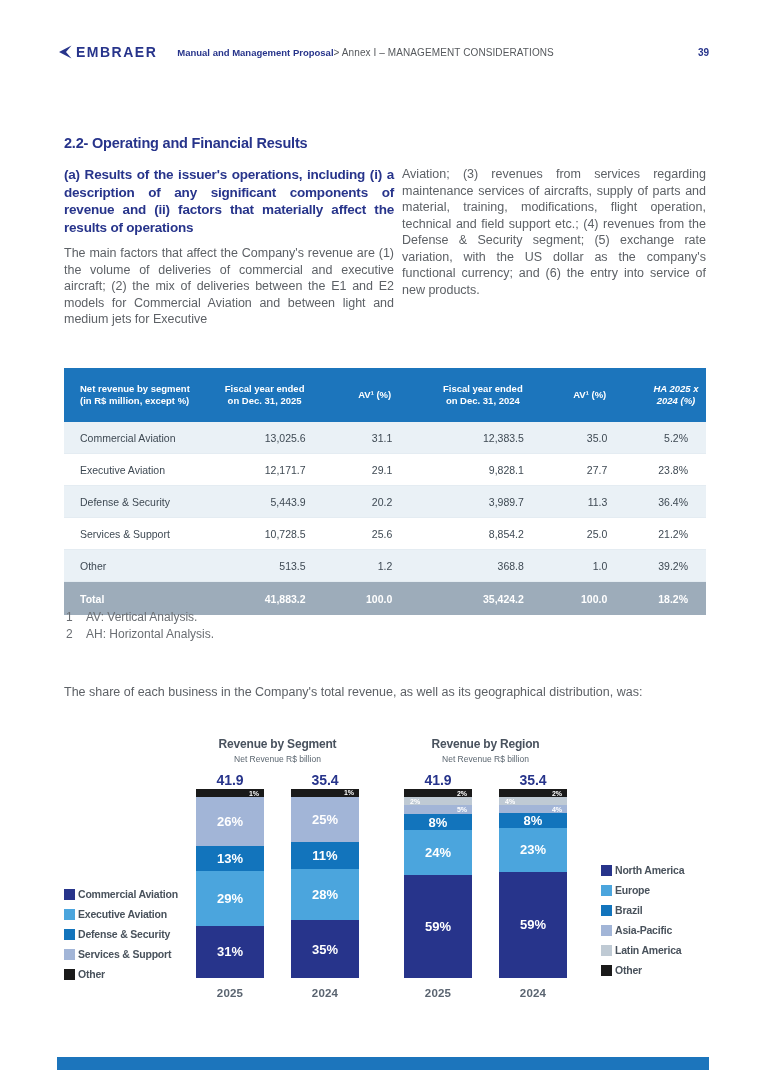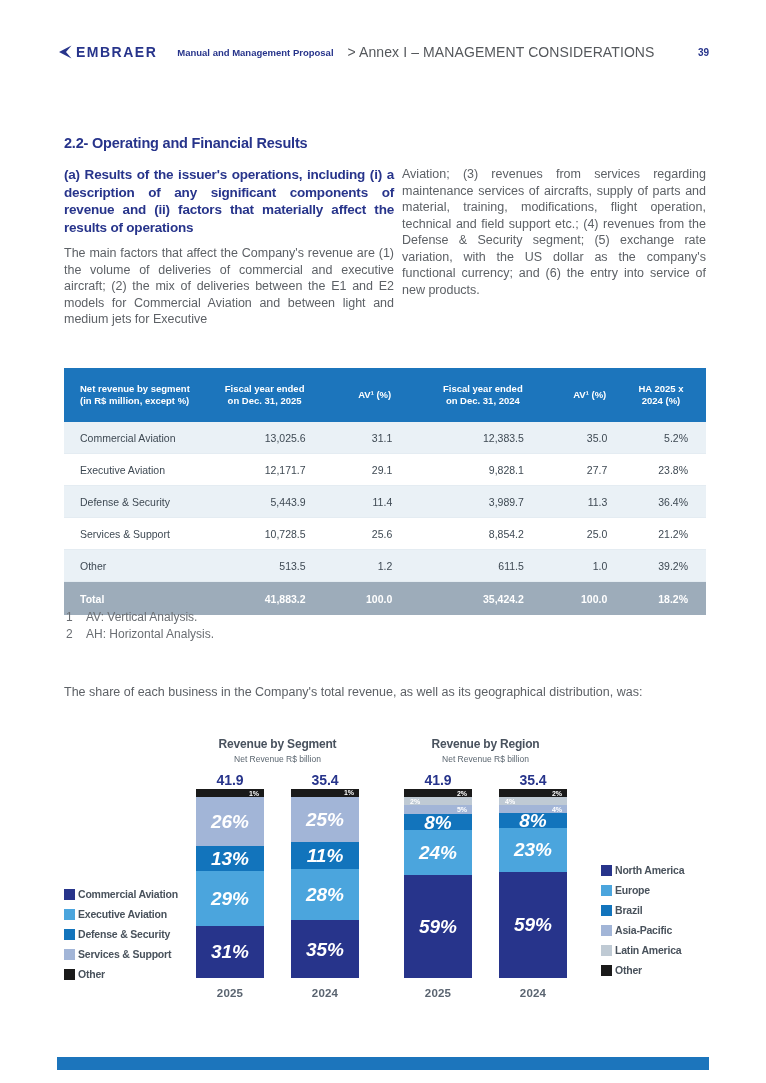--- a/index.html
+++ b/index.html
@@ -9,41 +9,41 @@
     --navy:#27348B; --blue:#1C75BC; --light-blue:#4BA5DD; --gray-blue:#A2B5D7;
     --silver:#BFCAD4; --black-seg:#1A1A1A; --total-bg:#9DACBA; --shade:#EAF1F6;
     --body:#5D6166; --slate:#49525E;
   }
   
   .hdr { position:absolute; left:57px; right:57px; top:40px; height:24px;
          display:flex; align-items:center; }
   .logo { display:flex; align-items:center; gap:4px; color:var(--navy); }
   .logo .brand { font-size:14px; font-weight:bold; letter-spacing:1.5px; }
   .doc-title { margin-left:20px; font-size:9.5px; font-weight:bold; color:var(--navy); }
-  .crumb { margin-left:14px; font-size:14px; color:#55585C; letter-spacing:0.1px; }
+  .crumb { font-size:10px; color:#55585C; letter-spacing:0.1px; }
   .pageno { margin-left:auto; font-size:10px; font-weight:bold; color:var(--navy); }
   
   .h1 { position:absolute; left:64px; top:135px; font-size:14.5px; font-weight:bold;
         color:var(--navy); letter-spacing:-0.2px; }
   .col-left { position:absolute; left:64px; top:166px; width:330px; }
   .col-right{ position:absolute; left:402px; top:166px; width:304px; }
   .h2 { font-size:13.5px; font-weight:bold; color:var(--navy); line-height:1.3;
         text-align:justify; letter-spacing:-0.2px; }
   .body-p { margin-top:9px; font-size:12.5px; color:var(--body); line-height:1.32;
             text-align:justify; }
   .col-right .body-p { margin-top:0; }
   
   .rev-table { position:absolute; left:64px; top:368px; width:642px;
                border-collapse:collapse; table-layout:fixed; }
   .rev-table th { background:var(--blue); color:#fff; font-size:9.5px; font-weight:bold;
                   height:52px; vertical-align:middle; line-height:1.25; }
   .rev-table th.lbl { text-align:left; padding-left:16px; }
   .rev-table th.num { text-align:right; }
   .rev-table th.num .hwrap { display:inline-block; text-align:center; padding-right:12px; }
-  .rev-table th.last .hwrap { padding-right:18px; }
+  .rev-table th.last .hwrap { padding-right:3px;font-style:italic; }
   .rev-table td { font-size:10.5px; color:#3E4953; height:29px; }
   .rev-table td.lbl { text-align:left; padding-left:16px; }
   .rev-table td.num { text-align:right; padding-right:12px; }
   .rev-table td.last { padding-right:18px; }
   .rev-table tbody tr { border-bottom:1px solid #E4ECF2; }
   .rev-table tbody tr.shade { background:var(--shade); }
   .rev-table tr.total { background:var(--total-bg); border-bottom:none; }
   .rev-table tr.total td { color:#fff; font-weight:bold; height:31px; }
   
   .footnotes { position:absolute; left:66px; top:610px; font-size:12px; color:#6A6E73; }
@@ -58,21 +58,21 @@
              letter-spacing:-0.2px; }
   .c-sub { text-align:center; font-size:8.5px; color:#5B6670; margin-top:3px; }
   .bars { display:flex; justify-content:space-between; margin-top:8px; }
   .bar-col { width:68px; }
   .bar-total { text-align:center; font-size:14px; font-weight:bold; color:var(--navy);
                height:17px; }
   .bar { height:189px; display:flex; flex-direction:column-reverse; }
   .seg { display:flex; align-items:center; justify-content:center; overflow:visible;
          color:#fff; font-weight:bold; line-height:1; }
   .seg.small { font-size:7px; }
-  .seg.big { font-size:19px;font-style:italic; }
+  .seg.big { font-size:13px; }
   .seg.al-left  { justify-content:flex-start; padding-left:6px; box-sizing:border-box; }
   .seg.al-right { justify-content:flex-end;  padding-right:5px; box-sizing:border-box; }
   .bar-year { text-align:center; font-size:11.5px; font-weight:bold; color:#5A6470;
               margin-top:9px; letter-spacing:0.2px; }
   
   .legend { position:absolute; }
   #legend-0 { left:64px;  top:884px; }
   #legend-1 { left:601px; top:860px; }
   .leg-item { display:flex; align-items:center; gap:3px; height:20px; }
   .leg-sq { width:11px; height:11px; flex:none; }
@@ -145,38 +145,38 @@
           <td class="lbl">Executive Aviation</td>
           <td class="num">12,171.7</td>
           <td class="num">29.1</td>
           <td class="num">9,828.1</td>
           <td class="num">27.7</td>
           <td class="num last">23.8%</td>
         </tr>
         <tr class="shade">
           <td class="lbl">Defense &amp; Security</td>
           <td class="num">5,443.9</td>
-          <td class="num">11.4</td>
+          <td class="num">20.2</td>
           <td class="num">3,989.7</td>
           <td class="num">11.3</td>
           <td class="num last">36.4%</td>
         </tr>
         <tr>
           <td class="lbl">Services &amp; Support</td>
           <td class="num">10,728.5</td>
           <td class="num">25.6</td>
           <td class="num">8,854.2</td>
           <td class="num">25.0</td>
           <td class="num last">21.2%</td>
         </tr>
         <tr class="shade">
           <td class="lbl">Other</td>
           <td class="num">513.5</td>
           <td class="num">1.2</td>
-          <td class="num">611.5</td>
+          <td class="num">368.8</td>
           <td class="num">1.0</td>
           <td class="num last">39.2%</td>
         </tr>
         <tr class="total">
           <td class="lbl">Total</td>
           <td class="num">41,883.2</td>
           <td class="num">100.0</td>
           <td class="num">35,424.2</td>
           <td class="num">100.0</td>
           <td class="num last">18.2%</td>

